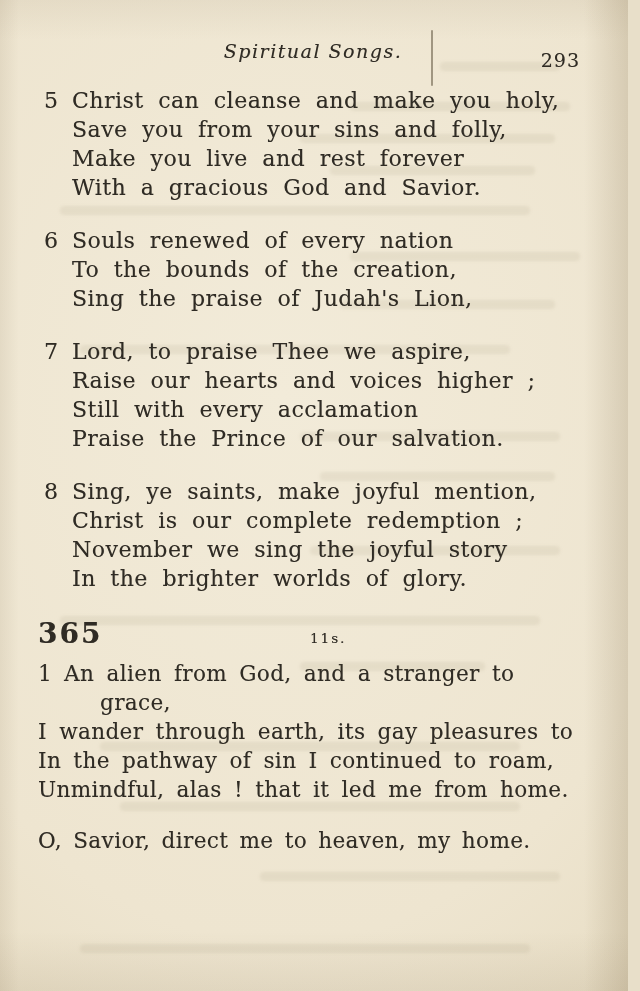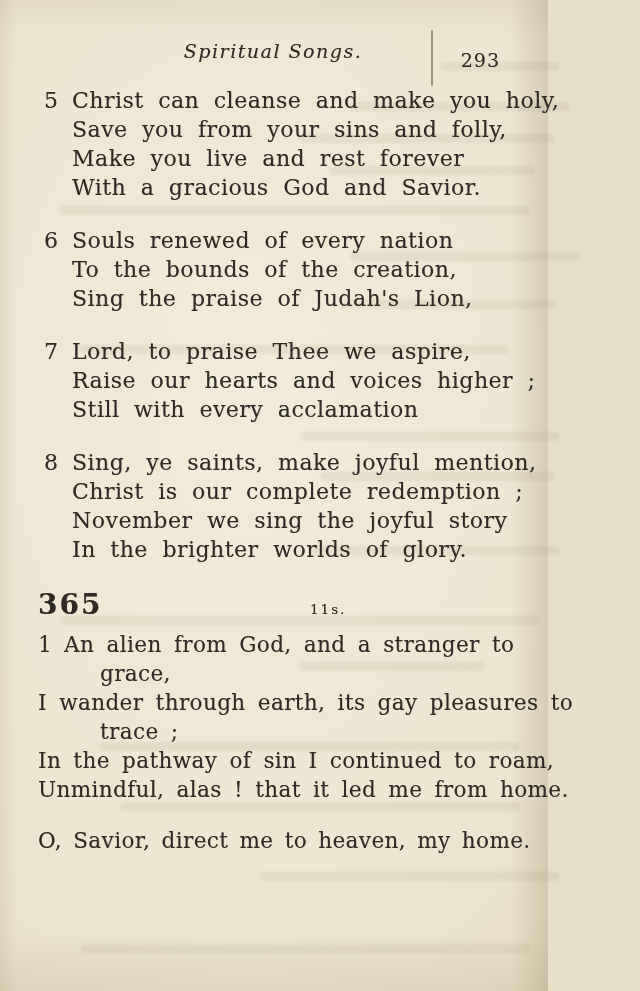--- a/index.html
+++ b/index.html
@@ -1,21 +1,21 @@
 <!DOCTYPE html>
 <html><head>
 <meta charset="utf-8">
 <style>
   html,body{margin:0;padding:0;}
   body{
     width:640px;height:991px;overflow:hidden;
     background:#e8dfc9;
   }
   .page{
-    position:relative;width:548px;height:991px;box-sizing:border-box;
+    position:relative;width:628px;height:991px;box-sizing:border-box;
     padding:40px 40px 0 38px;
     background:
       linear-gradient(to right, rgba(120,100,70,0.10) 0%, rgba(120,100,70,0) 3%, rgba(120,100,70,0) 93%, rgba(130,110,75,0.22) 100%),
       linear-gradient(to bottom, rgba(120,100,70,0.08) 0%, rgba(120,100,70,0) 4%, rgba(120,100,70,0) 94%, rgba(120,100,70,0.10) 100%),
       radial-gradient(ellipse 120% 100% at 45% 40%, #f2ebd9 0%, #eee5d0 55%, #e5dabf 88%, #dbcdad 100%);
     font-family:"DejaVu Serif","Liberation Serif",serif;
     color:#2f2b24;
     text-shadow:0.3px 0.3px 0.6px rgba(47,43,36,0.35);
   }
 
@@ -107,20 +107,21 @@
       <div class="vline">Souls renewed of every nation</div>
       <div class="vline">To the bounds of the creation,</div>
       <div class="vline">Sing the praise of Judah's Lion,</div>
     </div>
 
     <div class="verse">
       <span class="vnum">7</span>
       <div class="vline">Lord, to praise Thee we aspire,</div>
       <div class="vline">Raise our hearts and voices higher ;</div>
       <div class="vline">Still with every acclamation</div>
+      <div class="vline">Praise the Prince of our salvation.</div>
     </div>
 
     <div class="verse">
       <span class="vnum">8</span>
       <div class="vline">Sing, ye saints, make joyful mention,</div>
       <div class="vline">Christ is our complete redemption ;</div>
       <div class="vline">November we sing the joyful story</div>
       <div class="vline">In the brighter worlds of glory.</div>
     </div>
 
@@ -130,21 +131,20 @@
     <span class="hymn-number">365</span>
     <span class="hymn-meter">11s.</span>
   </div>
 
   <div class="hymn-verse">
     <div class="hline">
       <span class="hnum">1</span><span>An alien from God, and a stranger to</span>
     </div>
     <div class="hline wrap">grace,</div>
     <div class="hline">I wander through earth, its gay pleasures to</div>
-    <div class="hline wrap">trace ;</div>
     <div class="hline">In the pathway of sin I continued to roam,</div>
     <div class="hline">Unmindful, alas !  that it led me from home.</div>
   </div>
 
   <div class="chorus">
     <div class="cline">O, Savior, direct me to heaven, my home.</div>
   </div>
 
 </div>
 

